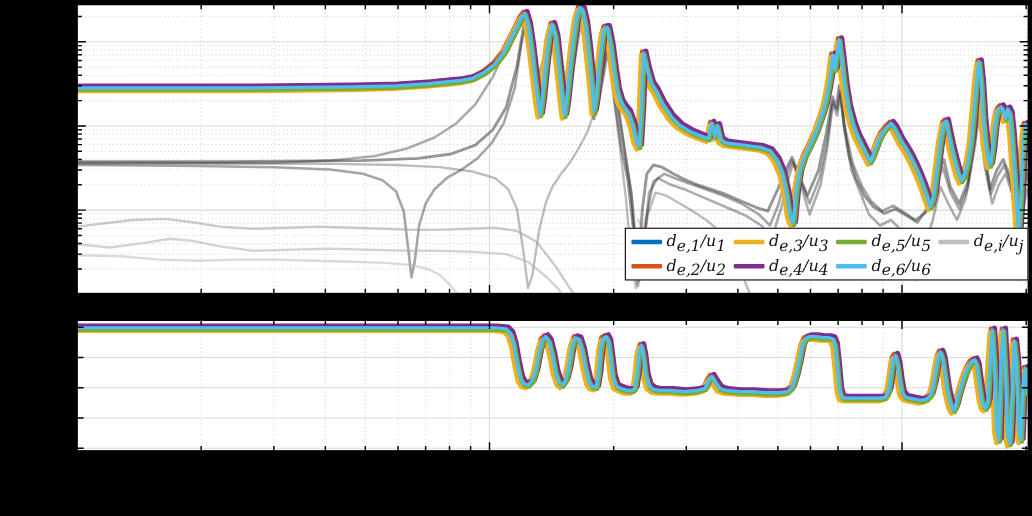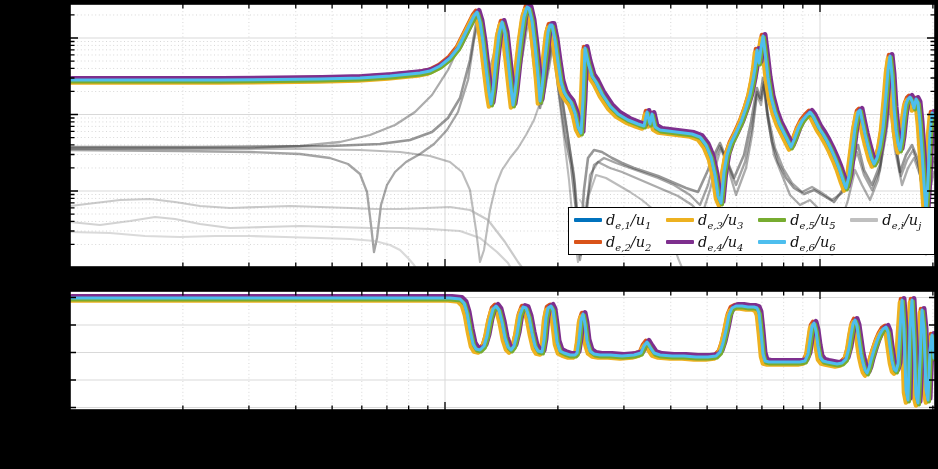--- a/index.html
+++ b/index.html
@@ -7,21 +7,21 @@
           font-family:"DejaVu Serif", serif;}
   #chart{position:absolute;left:0;top:0;}
   #legend{position:absolute;left:568px;top:207px;width:367px;height:48px;
           box-sizing:border-box;background:#fff;border:1.6px solid #000;
           display:grid;grid-template-rows:repeat(2,1fr);grid-auto-flow:column;
           grid-auto-columns:auto;align-items:center;
           padding:1px 5px;column-gap:7px;z-index:5;}
   .legend-item{display:flex;align-items:center;white-space:nowrap;}
   .legend-swatch{width:28px;height:3.4px;flex:0 0 28px;margin-right:4px;border-radius:1px;}
   .legend-label{font-style:italic;font-size:14.5px;color:#111;line-height:1;}
-  .legend-label sub{font-size:10px;font-style:italic;line-height:0;}
+  .legend-label sub{font-size:14px;font-style:italic;line-height:0;}
 </style>
 </head>
 <body>
 
 <div id="figure">
   <svg id="chart" width="938" height="469">
     <defs>
       <clipPath id="clip-mag">
           <rect x="70" y="4" width="865" height="263"></rect>
         </clipPath>

